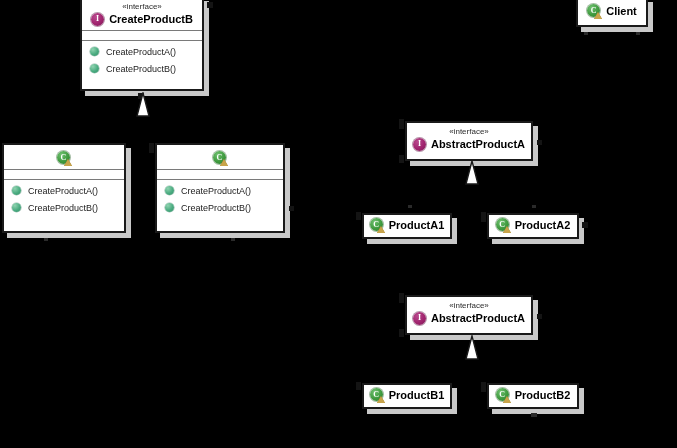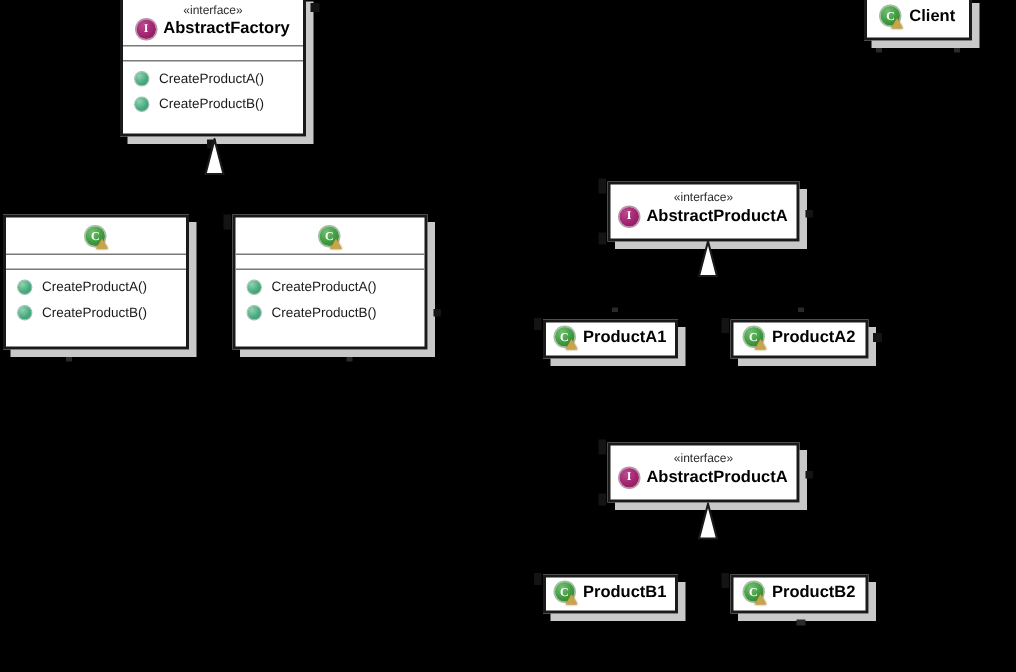--- a/index.html
+++ b/index.html
@@ -87,21 +87,21 @@
   
   .compart-ops {
     padding: 6px 6px 6px 8px;
     display: flex;
     flex-direction: column;
     gap: 7px;
     flex: 1;
   }
   .op-row {
     display: flex;
-    align-items: flex-end;
+    align-items: flex-start;
     gap: 7px;
   }
   .op-text {
     font-size: 9px;
     color: #1a1a1a;
     white-space: nowrap;
   }
 
   
   .icon-iface {
@@ -198,21 +198,21 @@
 
   <div class="node selected" style="left:80px; top:-4px; width:124px; height:95px;">
     <div class="node-shadow"></div>
     <div class="node-body">
       <div class="compart-head">
         <div class="stereotype">«interface»</div>
         <div class="title-row">
           <span class="icon-iface">
               <span>I</span>
             </span>
-          <span class="title-text">AbstractFactory</span>
+          <span class="title-text">CreateProductB</span>
         </div>
       </div>
       <div class="compart-sep"></div>
       <div class="compart-empty"></div>
       <div class="compart-sep"></div>
       <div class="compart-ops">
         <div class="op-row">
           <span class="icon-op"></span>
           <span class="op-text">CreateProductA()</span>
         </div>

